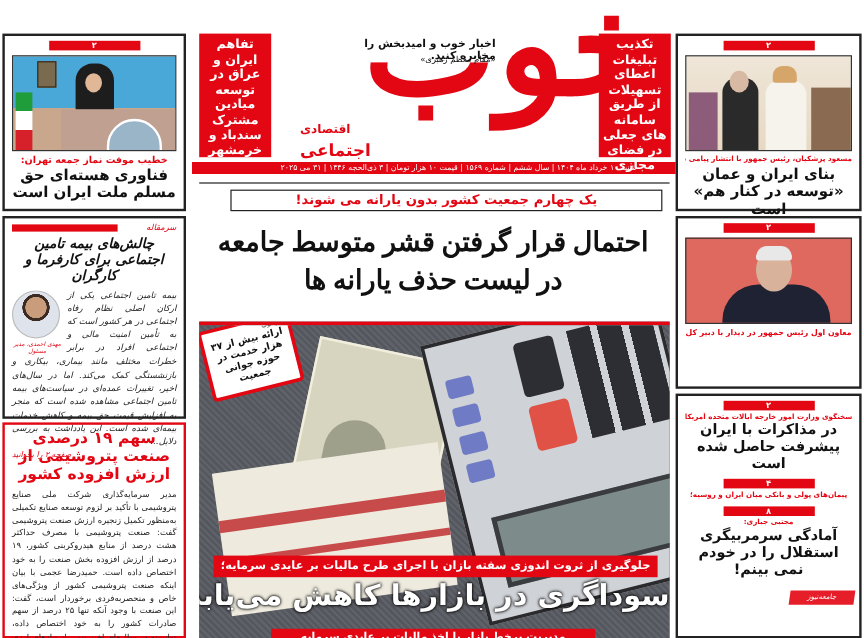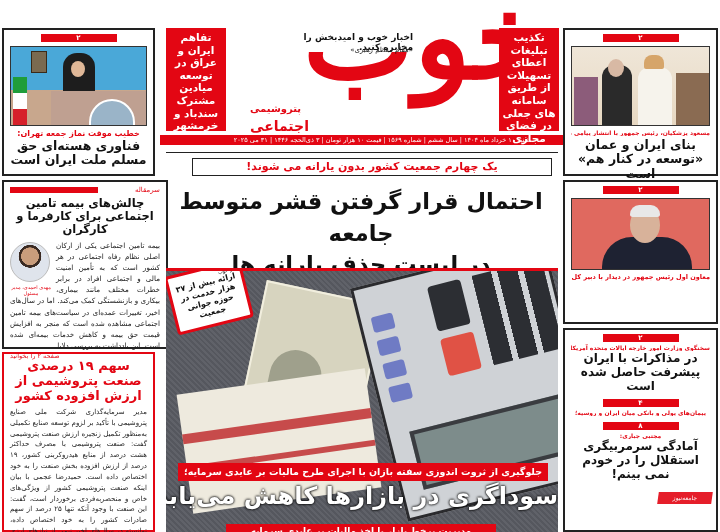--- a/index.html
+++ b/index.html
@@ -14,21 +14,21 @@
   .hl { font-weight: bold; direction: rtl; text-align: center; line-height: 1.15; }
   .body-text { font-size: 8px; line-height: 1.45; direction: rtl; text-align: justify; color: #222; }
   .photo { overflow: hidden; position: relative; }
 </style>
 </head>
 <body>
 
 <div class="abs" style="left:175px;top:0;width:385px;height:150px;">
 
   <div class="abs red" style="right:12px;top:-22px;font-size:118px;font-weight:bold;font-family:'DejaVu Serif',serif;line-height:1;letter-spacing:-6px;direction:rtl;">خوب</div>
-  <div class="abs red" style="left:75px;top:103px;font-size:10px;font-weight:bold;direction:rtl;">پتروشیمی</div>
+  <div class="abs red" style="left:75px;top:103px;font-size:10px;font-weight:bold;direction:rtl;">اقتصادی</div>
   <div class="abs red" style="left:75px;top:118px;font-size:14px;font-weight:bold;direction:rtl;">اجتماعی</div>
   <div class="abs" style="left:98px;top:32px;width:140px;font-size:9px;font-weight:bold;direction:rtl;text-align:right;background:#fff;">اخبار خوب و امیدبخش را مخابره کنید.</div>
   <div class="abs" style="left:98px;top:46px;width:140px;font-size:7px;direction:rtl;text-align:right;">«مقام معظم رهبری»</div>
 </div>
 
 <div class="abs redbg" style="left:160px;top:135px;width:444px;height:10px;font-size:6.5px;line-height:10px;direction:rtl;text-align:center;white-space:nowrap;overflow:hidden;">شنبه ۱۰ خرداد ماه ۱۴۰۴ | سال ششم | شماره ۱۵۶۹ | قیمت ۱۰ هزار تومان | ۳ ذی‌الحجه ۱۴۴۶ | ۳۱ می ۲۰۲۵</div>
 <div class="abs" style="left:166px;top:152px;width:392px;height:1px;background:#222;"></div>
 
 <div class="abs redbg" style="left:166px;top:28px;width:60px;height:103px;padding:3px 2px;">
   <div class="hl" style="font-size:10.5px;line-height:1.2;">تفاهم ایران و عراق در توسعه میادین مشترک سندباد و خرمشهر</div>
@@ -45,21 +45,21 @@
     <div class="abs" style="left:20px;top:4px;width:16px;height:22px;background:#7a6a50;border:1px solid #3a2a18;"></div>
     <div class="abs" style="left:52px;top:6px;width:32px;height:44px;background:#1d1d1d;border-radius:14px 14px 2px 2px;"></div>
     <div class="abs" style="left:60px;top:14px;width:14px;height:16px;background:#e0b898;border-radius:50%;"></div>
     <div class="abs" style="left:40px;top:44px;width:100px;height:36px;background:#bfa091;"></div>
     <div class="abs" style="left:78px;top:52px;width:46px;height:28px;background:#9ab4c8;border-radius:24px 24px 0 0;border:2px solid #fff;"></div>
   </div>
   <div class="kicker" style="margin-top:3px;">خطیب موقت نماز جمعه تهران:</div>
   <div class="hl" style="font-size:12.5px;margin-top:1px;">فناوری هسته‌ای حق مسلم ملت ایران است</div>
 </div>
 
-<div class="abs box" style="left:2px;top:180px;width:166px;height:169px;padding:4px 6px;">
+<div class="abs box" style="left:2px;top:180px;width:153px;height:169px;padding:4px 6px;font-style:italic;">
   <div style="display:flex;justify-content:space-between;align-items:center;">
     <div class="numbar" style="width:88px;height:6px;"></div>
     <div class="red" style="font-size:7px;direction:rtl;">سرمقاله</div>
   </div>
   <div class="hl" style="font-size:11.5px;margin-top:3px;">چالش‌های بیمه تامین اجتماعی برای کارفرما و کارگران</div>
   <div style="position:relative;margin-top:3px;">
     <div class="abs" style="left:0;top:2px;width:40px;height:40px;border-radius:50%;background:radial-gradient(circle at 50% 35%,#c99d7c 0 28%,#3a2a22 29% 36%,#dfe4ec 37%);border:1px solid #bbb;"></div>
     <div class="abs red" style="left:-2px;top:44px;width:46px;font-size:5px;direction:rtl;text-align:center;">مهدی احمدی، مدیر مسئول</div>
     <div class="body-text" style="font-size:7.2px;line-height:1.55;">
       <span style="float:left;width:46px;height:48px;"></span><span>بیمه تامین اجتماعی یکی از ارکان اصلی نظام رفاه اجتماعی در هر کشور است که به تأمین امنیت مالی و اجتماعی افراد در برابر خطرات مختلف مانند بیماری، بیکاری و بازنشستگی کمک می‌کند. اما در سال‌های اخیر، تغییرات عمده‌ای در سیاست‌های بیمه تامین اجتماعی مشاهده شده است که منجر به افزایش قیمت حق بیمه و کاهش خدمات بیمه‌ای شده است. این یادداشت به بررسی دلایل...</span>
@@ -69,21 +69,21 @@
 </div>
 
 <div class="abs" style="left:2px;top:352px;width:153px;height:180px;border:2px solid #e30613;padding:5px 6px;">
   <div class="hl red" style="font-size:13px;">سهم ۱۹ درصدی صنعت پتروشیمی از ارزش افزوده کشور</div>
   <div class="body-text" style="font-size:7px;line-height:1.55;margin-top:3px;">مدیر سرمایه‌گذاری شرکت ملی صنایع پتروشیمی با تأکید بر لزوم توسعه صنایع تکمیلی به‌منظور تکمیل زنجیره ارزش صنعت پتروشیمی گفت: صنعت پتروشیمی با مصرف حداکثر هشت درصد از منابع هیدروکربنی کشور، ۱۹ درصد از ارزش افزوده بخش صنعت را به خود اختصاص داده است. حمیدرضا عجمی با بیان اینکه صنعت پتروشیمی کشور از ویژگی‌های خاص و منحصربه‌فردی برخوردار است، گفت: این صنعت با وجود آنکه تنها ۲۵ درصد از سهم صادرات کشور را به خود اختصاص داده، توانسته در سال‌های اخیر نیمی از نیازهای ارزی کشور را تأمین کند. مدیر سرمایه‌گذاری شرکت ملی...</div>
 </div>
 
 <div class="abs" style="left:192px;top:158px;width:360px;height:18px;border:1.5px solid #222;">
   <div class="kicker" style="font-size:11px;line-height:15px;">یک چهارم جمعیت کشور بدون یارانه می شوند!</div>
 </div>
-<div class="abs hl" style="left:166px;top:186px;width:390px;font-size:22.5px;line-height:1.4;">
+<div class="abs hl" style="left:166px;top:186px;width:390px;font-size:22.5px;line-height:1.4;font-family:Liberation Serif, serif;">
   <div>احتمال قرار گرفتن قشر متوسط جامعه</div>
   <div>در لیست حذف یارانه ها</div>
 </div>
 
 <div class="abs photo" style="left:166px;top:268px;width:392px;height:264px;border-top:3px solid #e30613;background:#5b5d64;">
 
   <div class="abs" style="left:0;top:0;width:392px;height:264px;background:repeating-linear-gradient(45deg,#606269 0 2px,#55575e 2px 4px);"></div>
 
   <div class="abs" style="left:85px;top:20px;width:120px;height:140px;background:#d7d4bf;border:2px solid #f1eede;transform:rotate(12deg);">
     <div class="abs" style="left:20px;top:60px;width:52px;height:60px;background:#9fa08c;border-radius:26px 26px 6px 6px;"></div>

